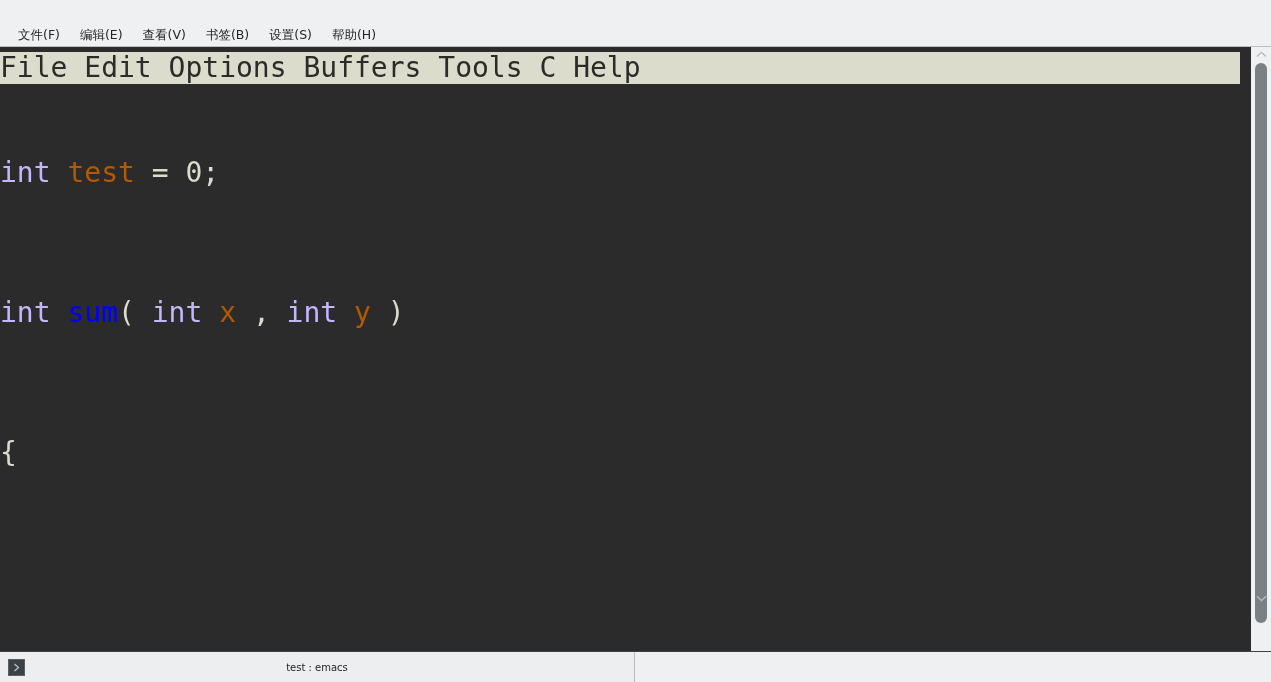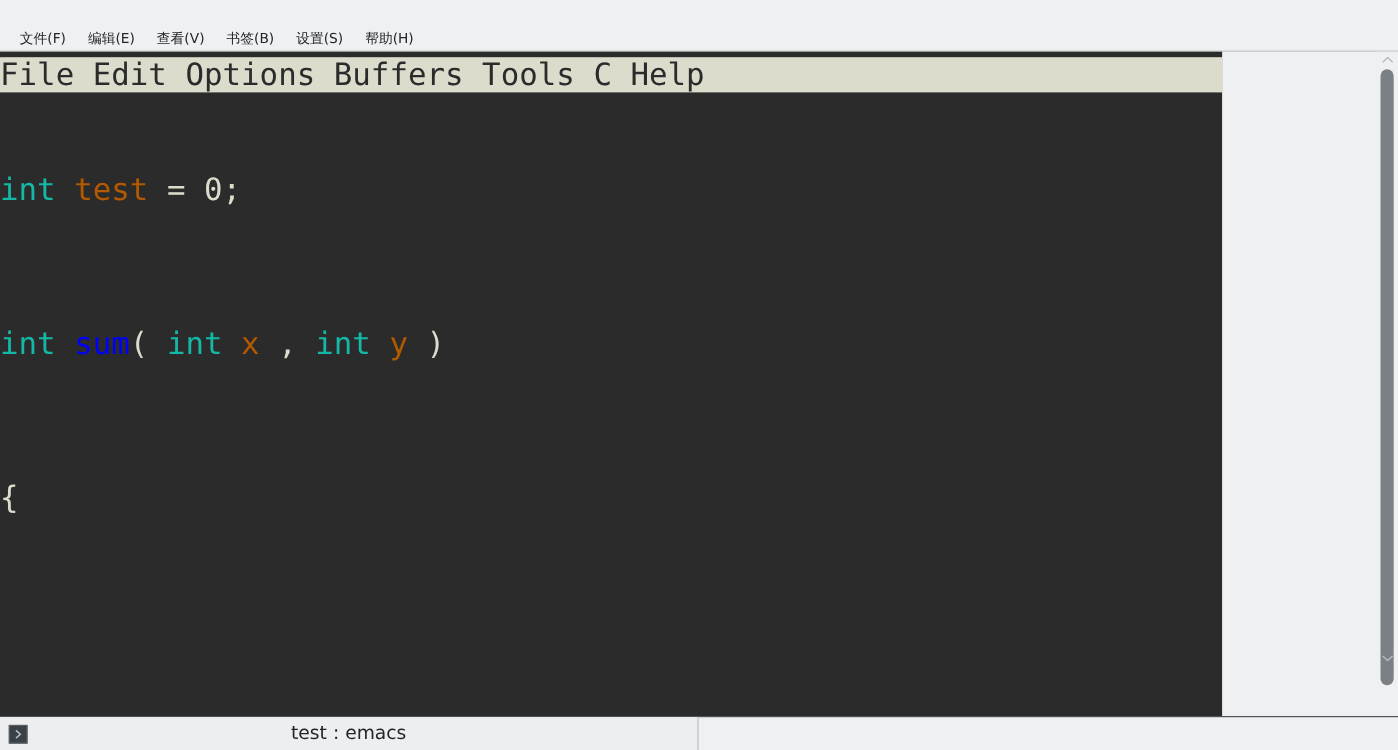--- a/index.html
+++ b/index.html
@@ -113,21 +113,21 @@
     font-size: 12.5px;
     color: #232629;
     padding: 2px 10px;
     white-space: nowrap;
   }
 
   
   .terminal {
     position: absolute;
     left: 0; top: 47px;
-    width: 1111px;
+    width: 1271px;
     height: 604px;
     background: #2b2b2b;
     overflow: hidden;
   }
 
   
   .emacs {
     position: absolute;
     left: 0; top: 0;
     width: 1240px;
@@ -157,21 +157,21 @@
     top: 38px;
     width: 1240px;
     font-family: "DejaVu Sans Mono", monospace;
     font-size: 28px;
     line-height: 35px;
     color: #dcdccc;
     white-space: pre;
   }
   .code .ln { height: 35px; white-space: pre; }
 
-  .kw   { color: #14b8a6; }      
+  .kw   { color: #c4b5fd; }      
   .fn   { color: #0000ff; margin-top: 40px; }      
   .var  { color: #b35900; }      
   .pl   { color: #dcdccc; }
 
   .modeline {
     position: absolute;
     left: 0;
     top: 575px;
     width: 1240px;
     height: 35px;
@@ -251,21 +251,21 @@
     display: flex;
     align-items: center;
     justify-content: center;
     color: #b9c0c5;
     font-size: 10px;
     line-height: 1;
   }
   .tasktab-label {
     flex: 1 1 auto;
     text-align: center;
-    font-size: 17px;
+    font-size: 10px;
     color: #232629;
     margin-right: 25px;
     white-space: nowrap;
   }
 </style>
 </head>
 <body>
 
 <div class="window">
 

